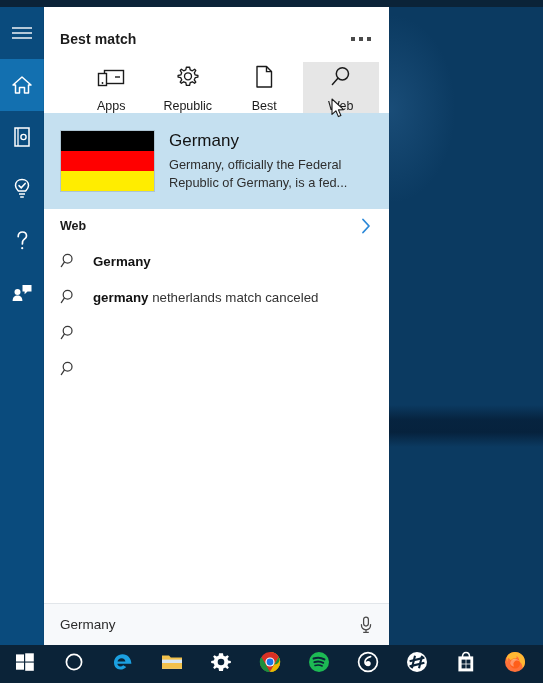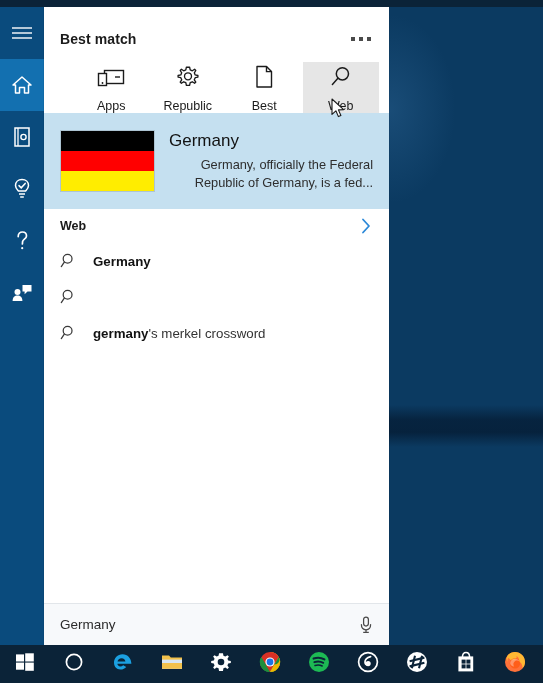--- a/index.html
+++ b/index.html
@@ -89,21 +89,21 @@
   }
   #flag{
     width:95px; height:62px; flex:0 0 95px;
     display:flex; flex-direction:column;
     border:1px solid rgba(0,0,0,.12);
   }
   #flag span{ flex:1; display:block; }
   #card-text{ min-width:0; }
   #card-title{ font-size:17px; color:#121212; margin-bottom:5px; }
   #card-desc{
-    font-size:12.8px; color:#2e2e2e; line-height:1.35;text-align:right;
+    font-size:12.8px; color:#2e2e2e; line-height:1.35;
   }
 
   
   #web-header{
     height:34px; flex:0 0 34px;
     display:flex; align-items:center; justify-content:space-between;
     padding:0 16px 0 16px;
   }
   #web-label{ font-size:12.5px; font-weight:600; color:#1b1b1b; }
   #web-arrow{ cursor:pointer; line-height:0; }
@@ -301,27 +301,33 @@
             <circle cx="7.6" cy="6.8" r="4.4" fill="none" stroke="#3a3a3a" stroke-width="1.25"></circle>
             <line x1="4.3" y1="10.1" x2="1.3" y2="14.6" stroke="#3a3a3a" stroke-width="1.25" stroke-linecap="round"></line>
           </svg></span>
         <span class="sugg-txt"><b>Germany</b></span>
       </div>
       <div class="sugg">
         <span style="line-height: 0;"><svg width="18" height="18" viewBox="0 0 18 18">
             <circle cx="7.6" cy="6.8" r="4.4" fill="none" stroke="#3a3a3a" stroke-width="1.25"></circle>
             <line x1="4.3" y1="10.1" x2="1.3" y2="14.6" stroke="#3a3a3a" stroke-width="1.25" stroke-linecap="round"></line>
           </svg></span>
+        <span class="sugg-txt"><b>germany</b> netherlands match canceled</span>
       </div>
       <div class="sugg">
         <span style="line-height: 0;"><svg width="18" height="18" viewBox="0 0 18 18">
             <circle cx="7.6" cy="6.8" r="4.4" fill="none" stroke="#3a3a3a" stroke-width="1.25"></circle>
             <line x1="4.3" y1="10.1" x2="1.3" y2="14.6" stroke="#3a3a3a" stroke-width="1.25" stroke-linecap="round"></line>
           </svg></span>
-        <span class="sugg-txt"><b>germany</b>'s merkel crossword</span>
+      </div>
+      <div class="sugg">
+        <span style="line-height: 0;"><svg width="18" height="18" viewBox="0 0 18 18">
+            <circle cx="7.6" cy="6.8" r="4.4" fill="none" stroke="#3a3a3a" stroke-width="1.25"></circle>
+            <line x1="4.3" y1="10.1" x2="1.3" y2="14.6" stroke="#3a3a3a" stroke-width="1.25" stroke-linecap="round"></line>
+          </svg></span>
       </div>
     </div>
 
   <div id="searchbox">
     <span id="search-value">Germany</span>
     <span id="mic-btn">
       <svg width="14" height="20" viewBox="0 0 14 20">
         <rect x="4.6" y="2" width="4.8" height="9" rx="2.4" fill="none" stroke="#4a4a4a" stroke-width="1.25"></rect>
         <path d="M2.4 9.6 C2.4 13.2 4.4 14.8 7 14.8 C9.6 14.8 11.6 13.2 11.6 9.6" fill="none" stroke="#4a4a4a" stroke-width="1.25" stroke-linecap="round"></path>
         <line x1="7" y1="14.8" x2="7" y2="17.2" stroke="#4a4a4a" stroke-width="1.25"></line>

